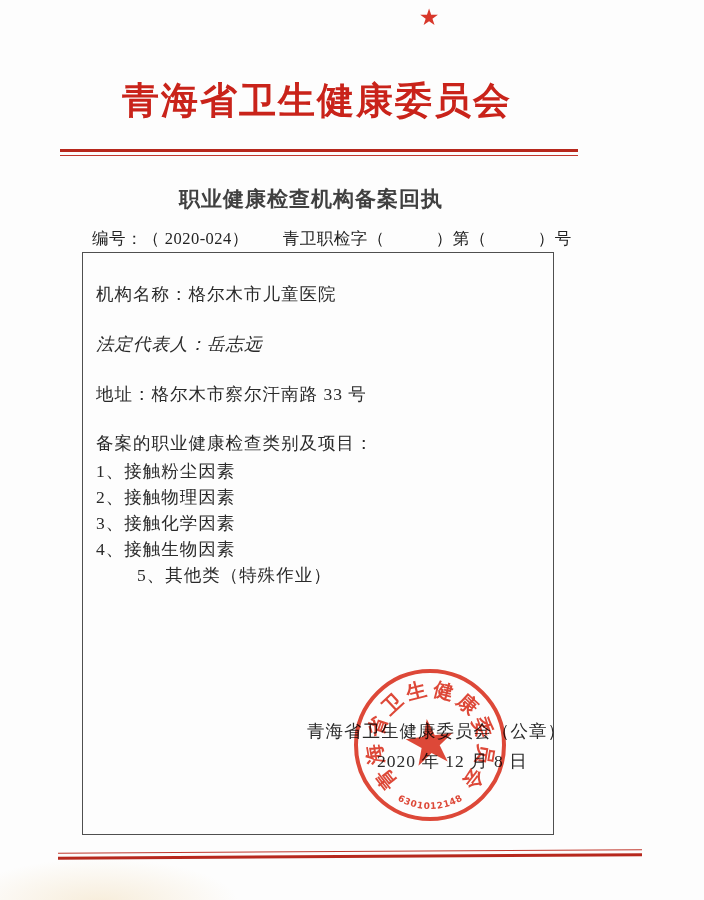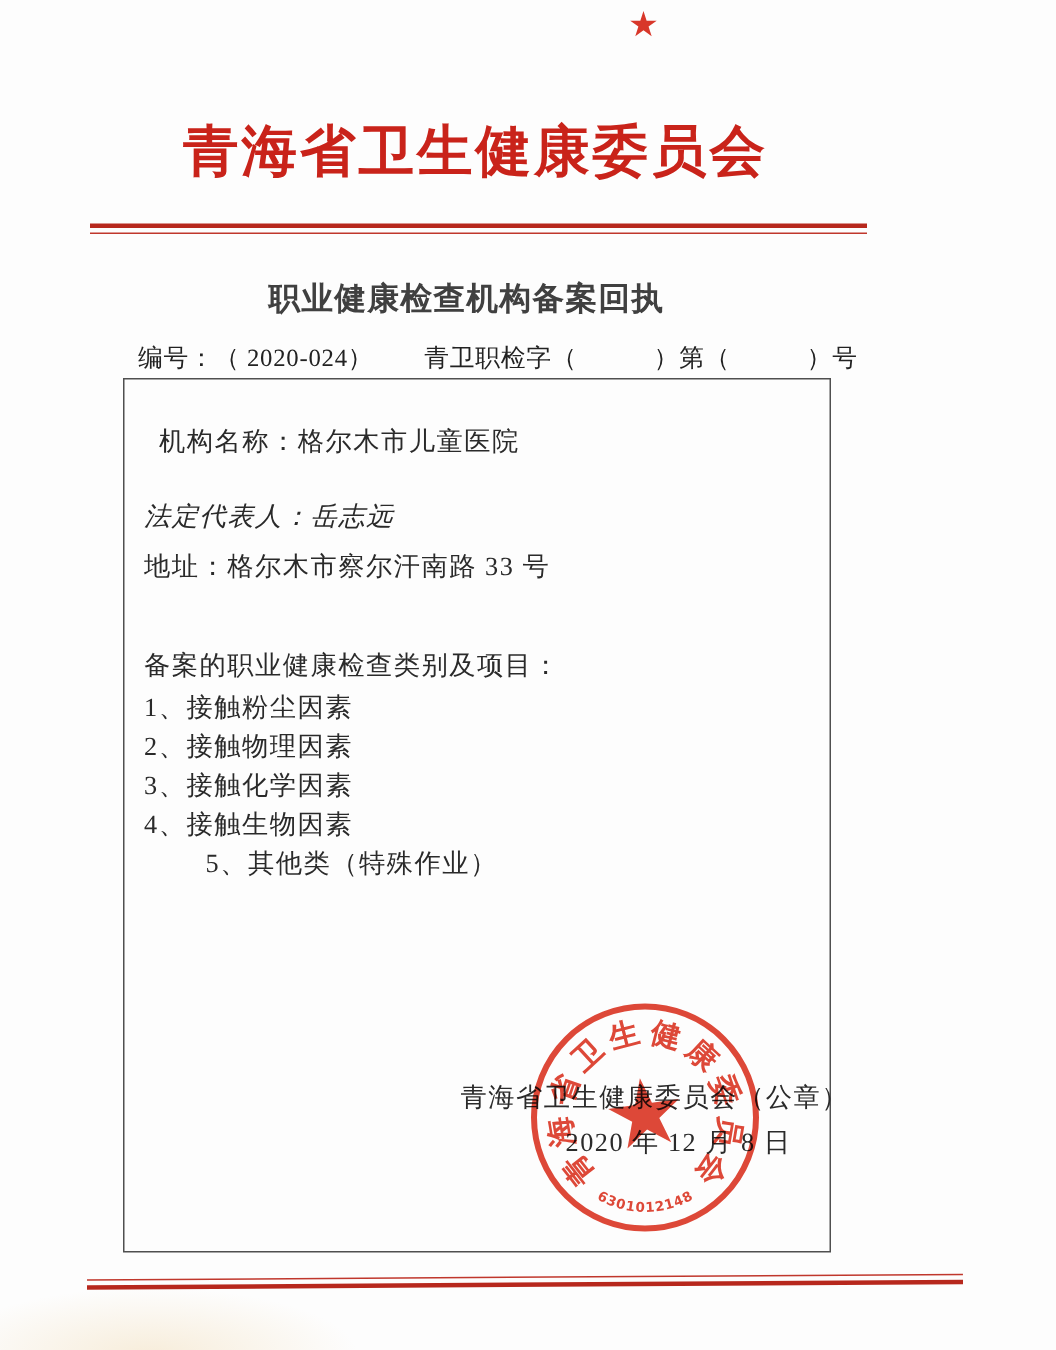--- a/index.html
+++ b/index.html
@@ -43,23 +43,23 @@
     letter-spacing:0.5px;white-space:nowrap;
   }
 
   
   .main-box{
     left:82px;top:252px;width:470px;height:581px;
     border:1.3px solid #4f4f4f;background:transparent;
   }
   .main-box .row{position:absolute;left:13px;font-size:17.5px;color:#2a2a2a;
     letter-spacing:1px;white-space:nowrap;}
-  .row-f0{top:29px;margin-left:10px;}
+  .row-f0{top:29px;}
   .row-f1{top:79px;font-style:italic;}
-  .row-f2{top:112px;}
+  .row-f2{top:129px;}
   .row-items-header{top:178px;}
   .row-item0{top:206px;}
   .row-item1{top:232px;}
   .row-item2{top:258px;text-align:right;}
   .row-item3{top:284px;}
   .row-item4{top:310px;margin-left:41px;}
   .row-validity{top:389px;left:85px !important;font-size:18px;}
   .row-issuer{top:466px;left:224px !important;font-size:17px;}
   .row-date{top:496px;left:294px !important;font-size:17px;letter-spacing:2px;}
 

